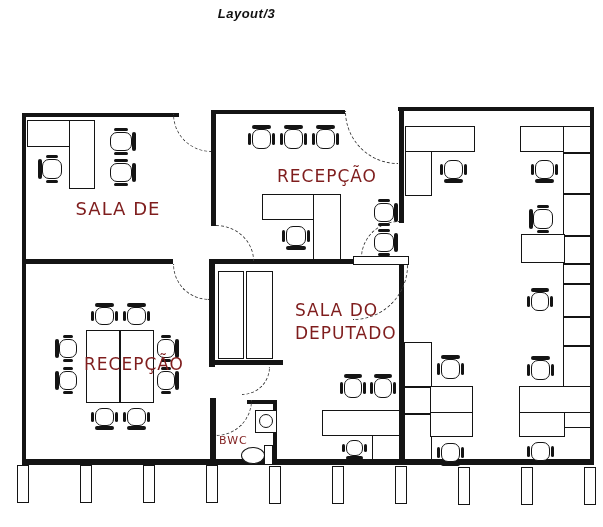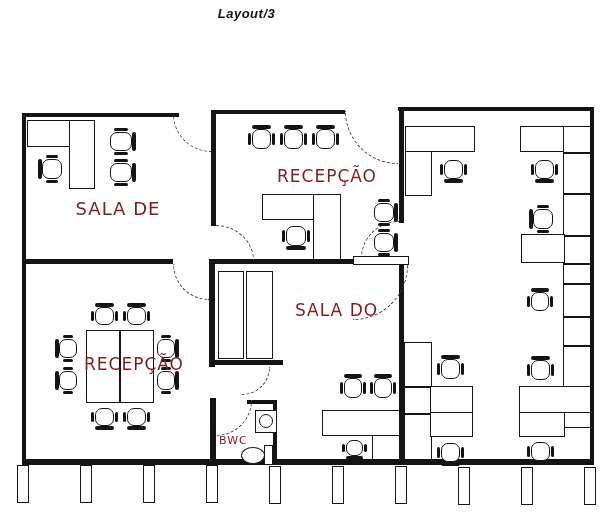--- a/index.html
+++ b/index.html
@@ -201,20 +201,21 @@
       <i class="seat"></i>
       <i class="back"></i>
       <i class="a1"></i>
       <i class="a2"></i>
     </div>
 
   <div class="cab" style="left:218px;top:271px;width:26px;height:88px;"></div>
   <div class="cab" style="left:246px;top:271px;width:27px;height:88px;"></div>
   <div class="roomlabel two" style="left:285px;top:299px;margin-left:10px;">
     <div>SALA DO</div>
+    <div>DEPUTADO</div>
   </div>
   <div class="chair n" style="left:340px;top:374px;width:26px;height:28px;">
       <i class="seat"></i>
       <i class="back"></i>
       <i class="a1"></i>
       <i class="a2"></i>
     </div>
   <div class="chair n" style="left:370px;top:374px;width:26px;height:28px;">
       <i class="seat"></i>
       <i class="back"></i>

